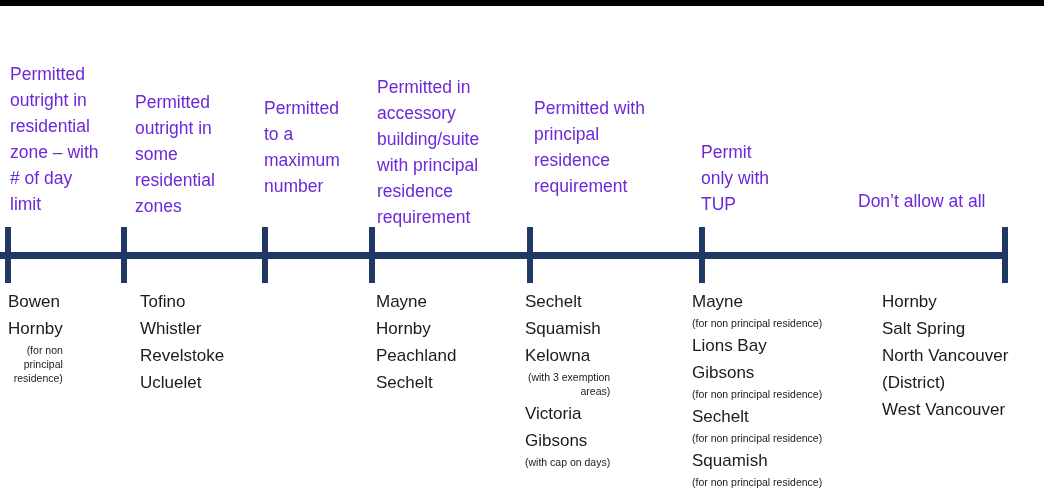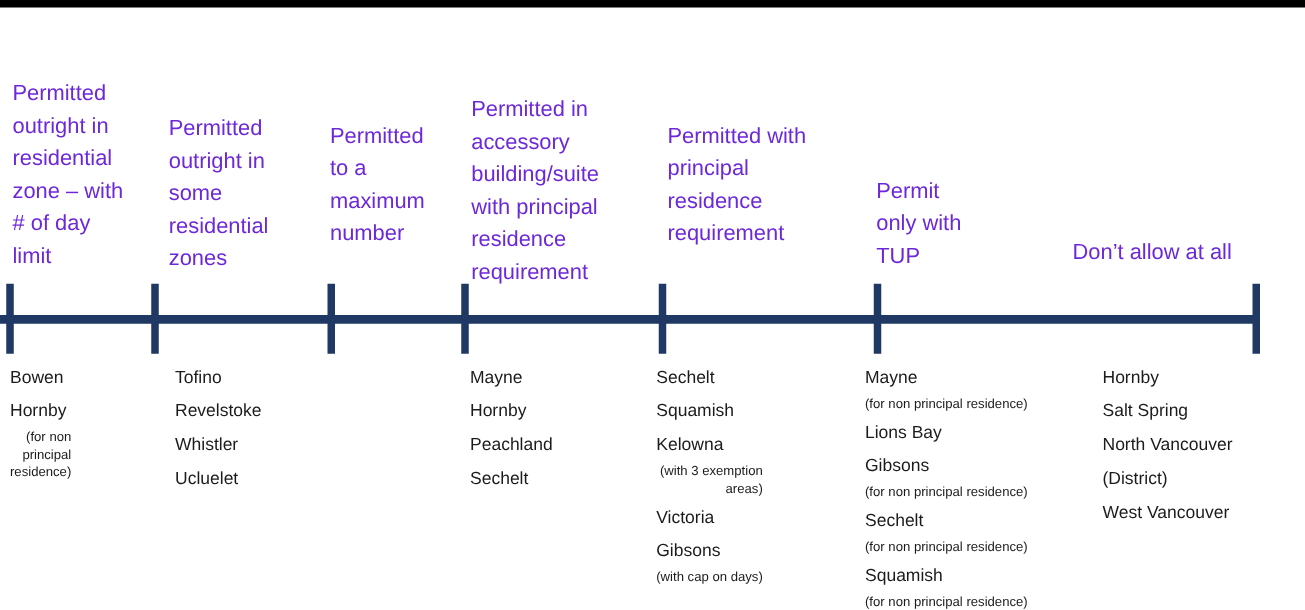--- a/index.html
+++ b/index.html
@@ -40,21 +40,21 @@
   }
   .muni-col {
     position: absolute;
     top: 288px;
   }
   .muni {
     white-space: pre-line;
     color: #1b1b1b;
   }
   .muni.big {
-    font-size: 14px;
+    font-size: 17px;
     line-height: 27px;
   }
   .muni.small {
     font-size: 10.5px;
     line-height: 14px;
     padding: 1px 0 2px 0;
     text-align: right;
   }
 </style>
 </head>
@@ -106,22 +106,22 @@
   <div class="muni-col" style="left:8px;">
     <div class="muni big">Bowen</div>
     <div class="muni big">Hornby</div>
     <div class="muni small">(for non
 principal
 residence)</div>
   </div>
 
   <div class="muni-col" style="left:140px;">
     <div class="muni big">Tofino</div>
+    <div class="muni big">Whistler</div>
     <div class="muni big">Revelstoke</div>
-    <div class="muni big">Whistler</div>
     <div class="muni big">Ucluelet</div>
   </div>
 
 
   <div class="muni-col" style="left:376px;">
     <div class="muni big">Mayne</div>
     <div class="muni big">Hornby</div>
     <div class="muni big">Peachland</div>
     <div class="muni big">Sechelt</div>
   </div>

